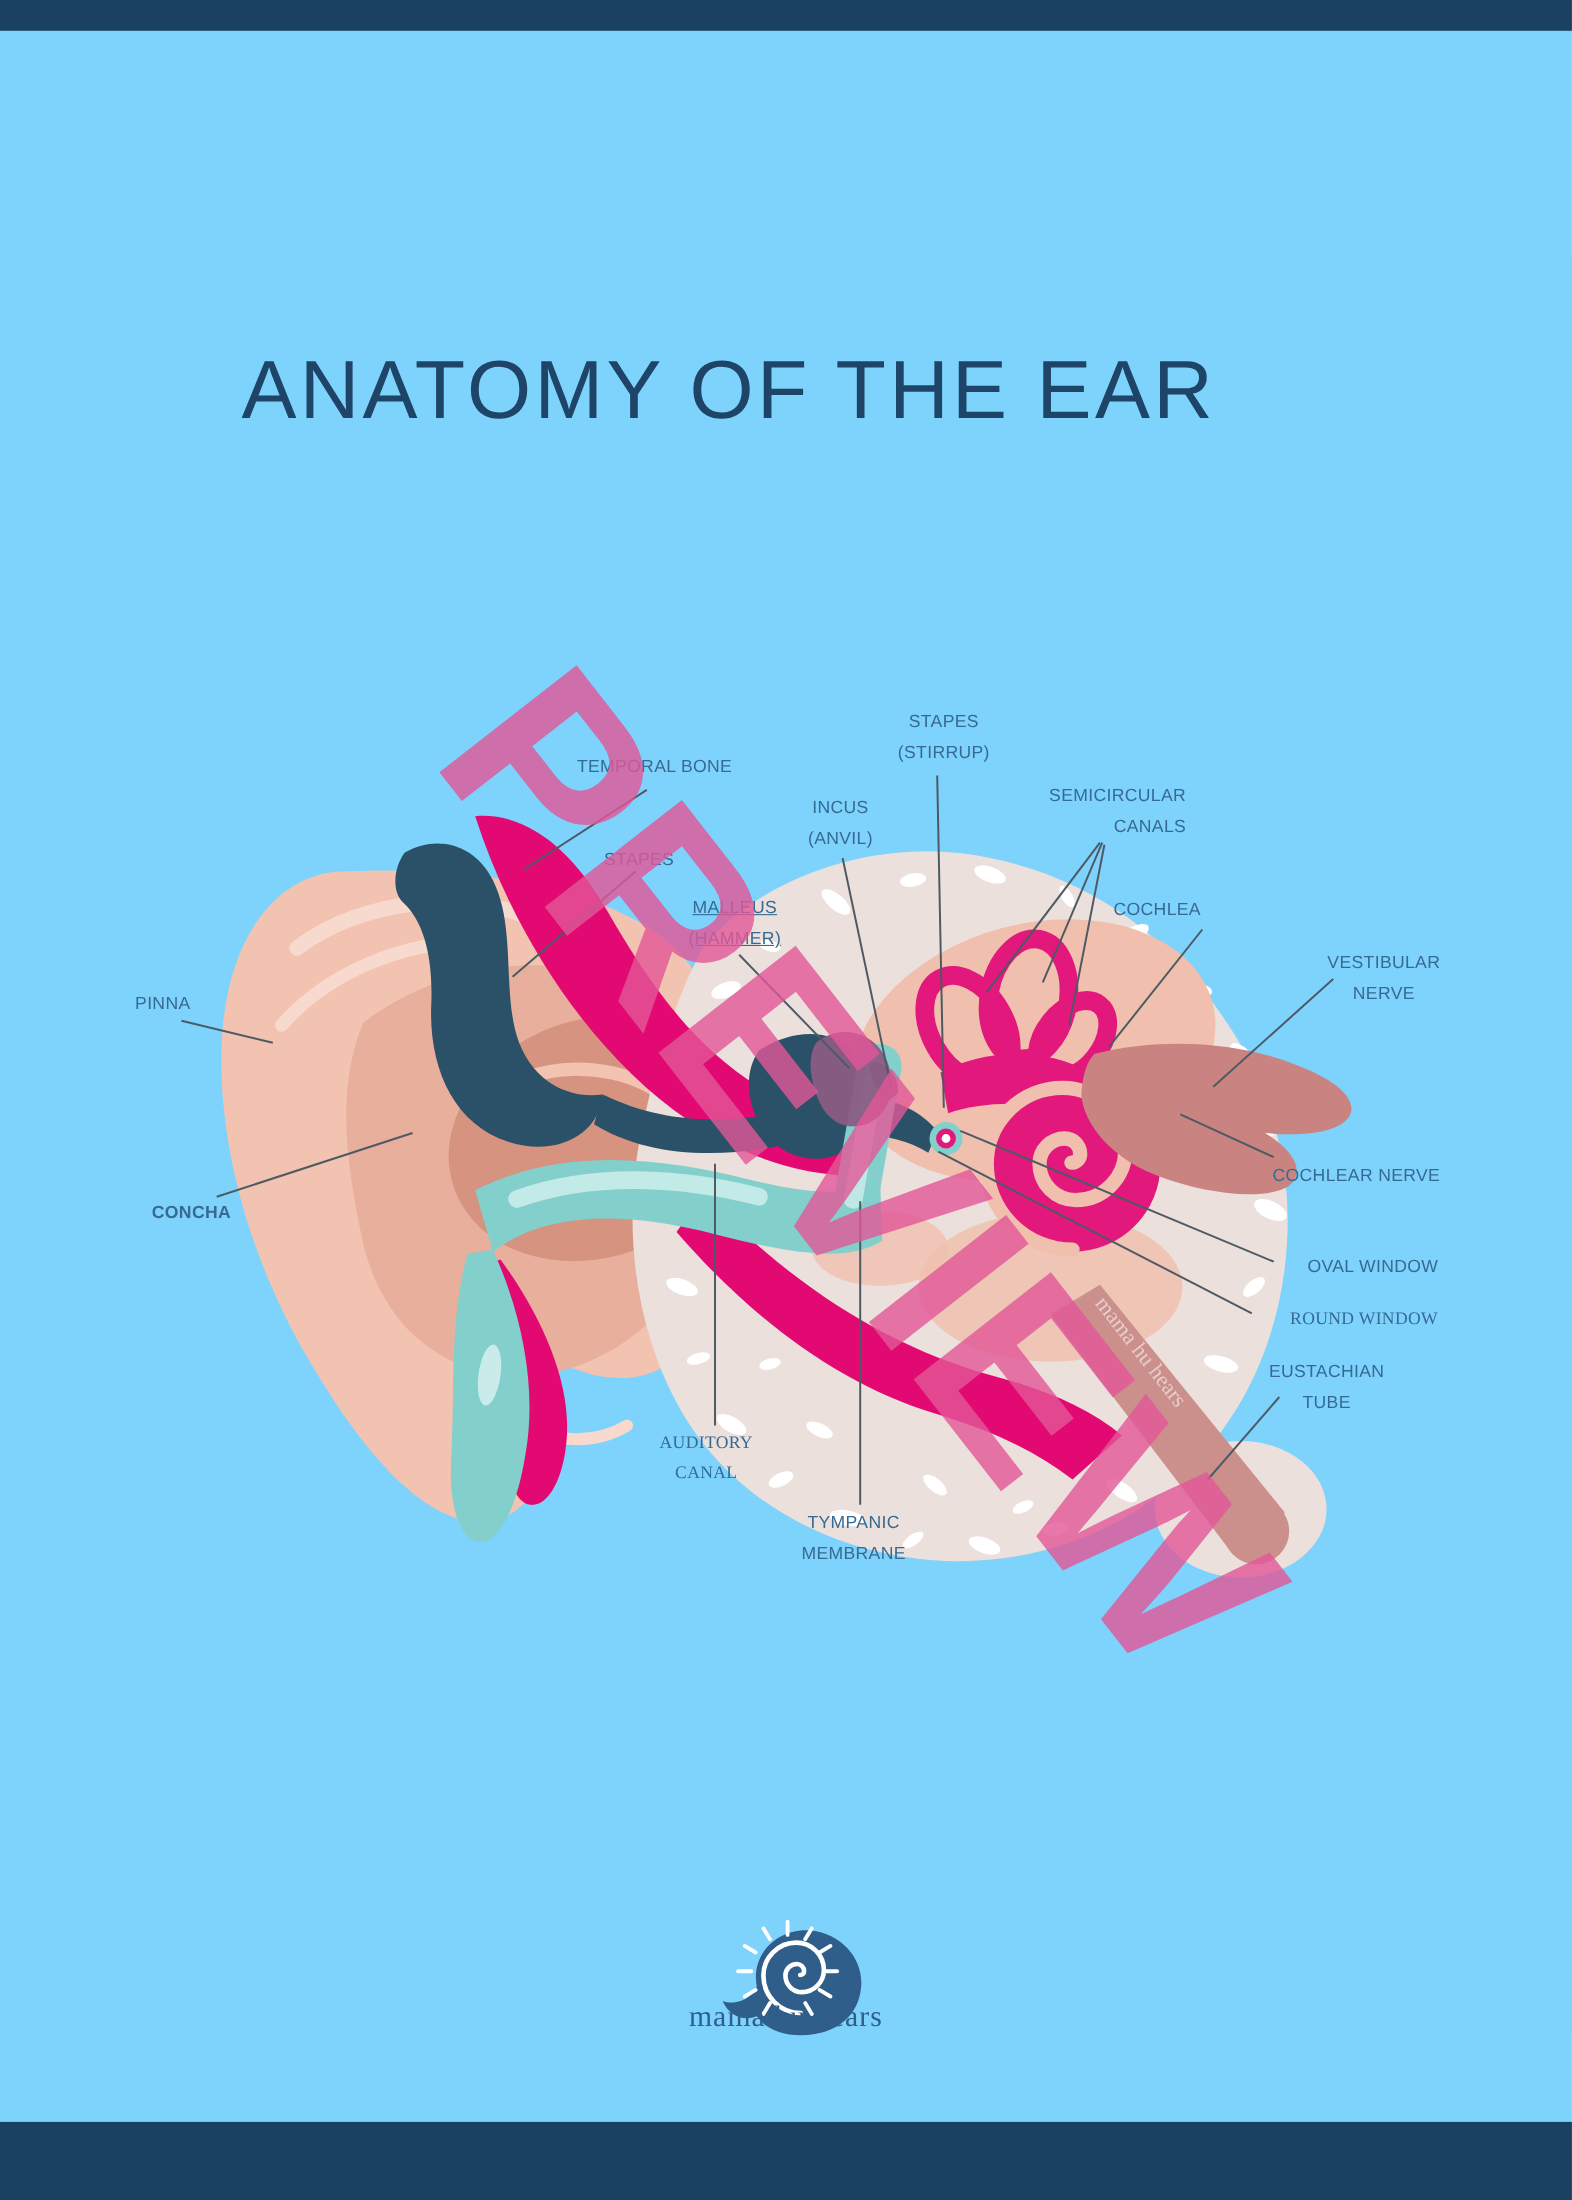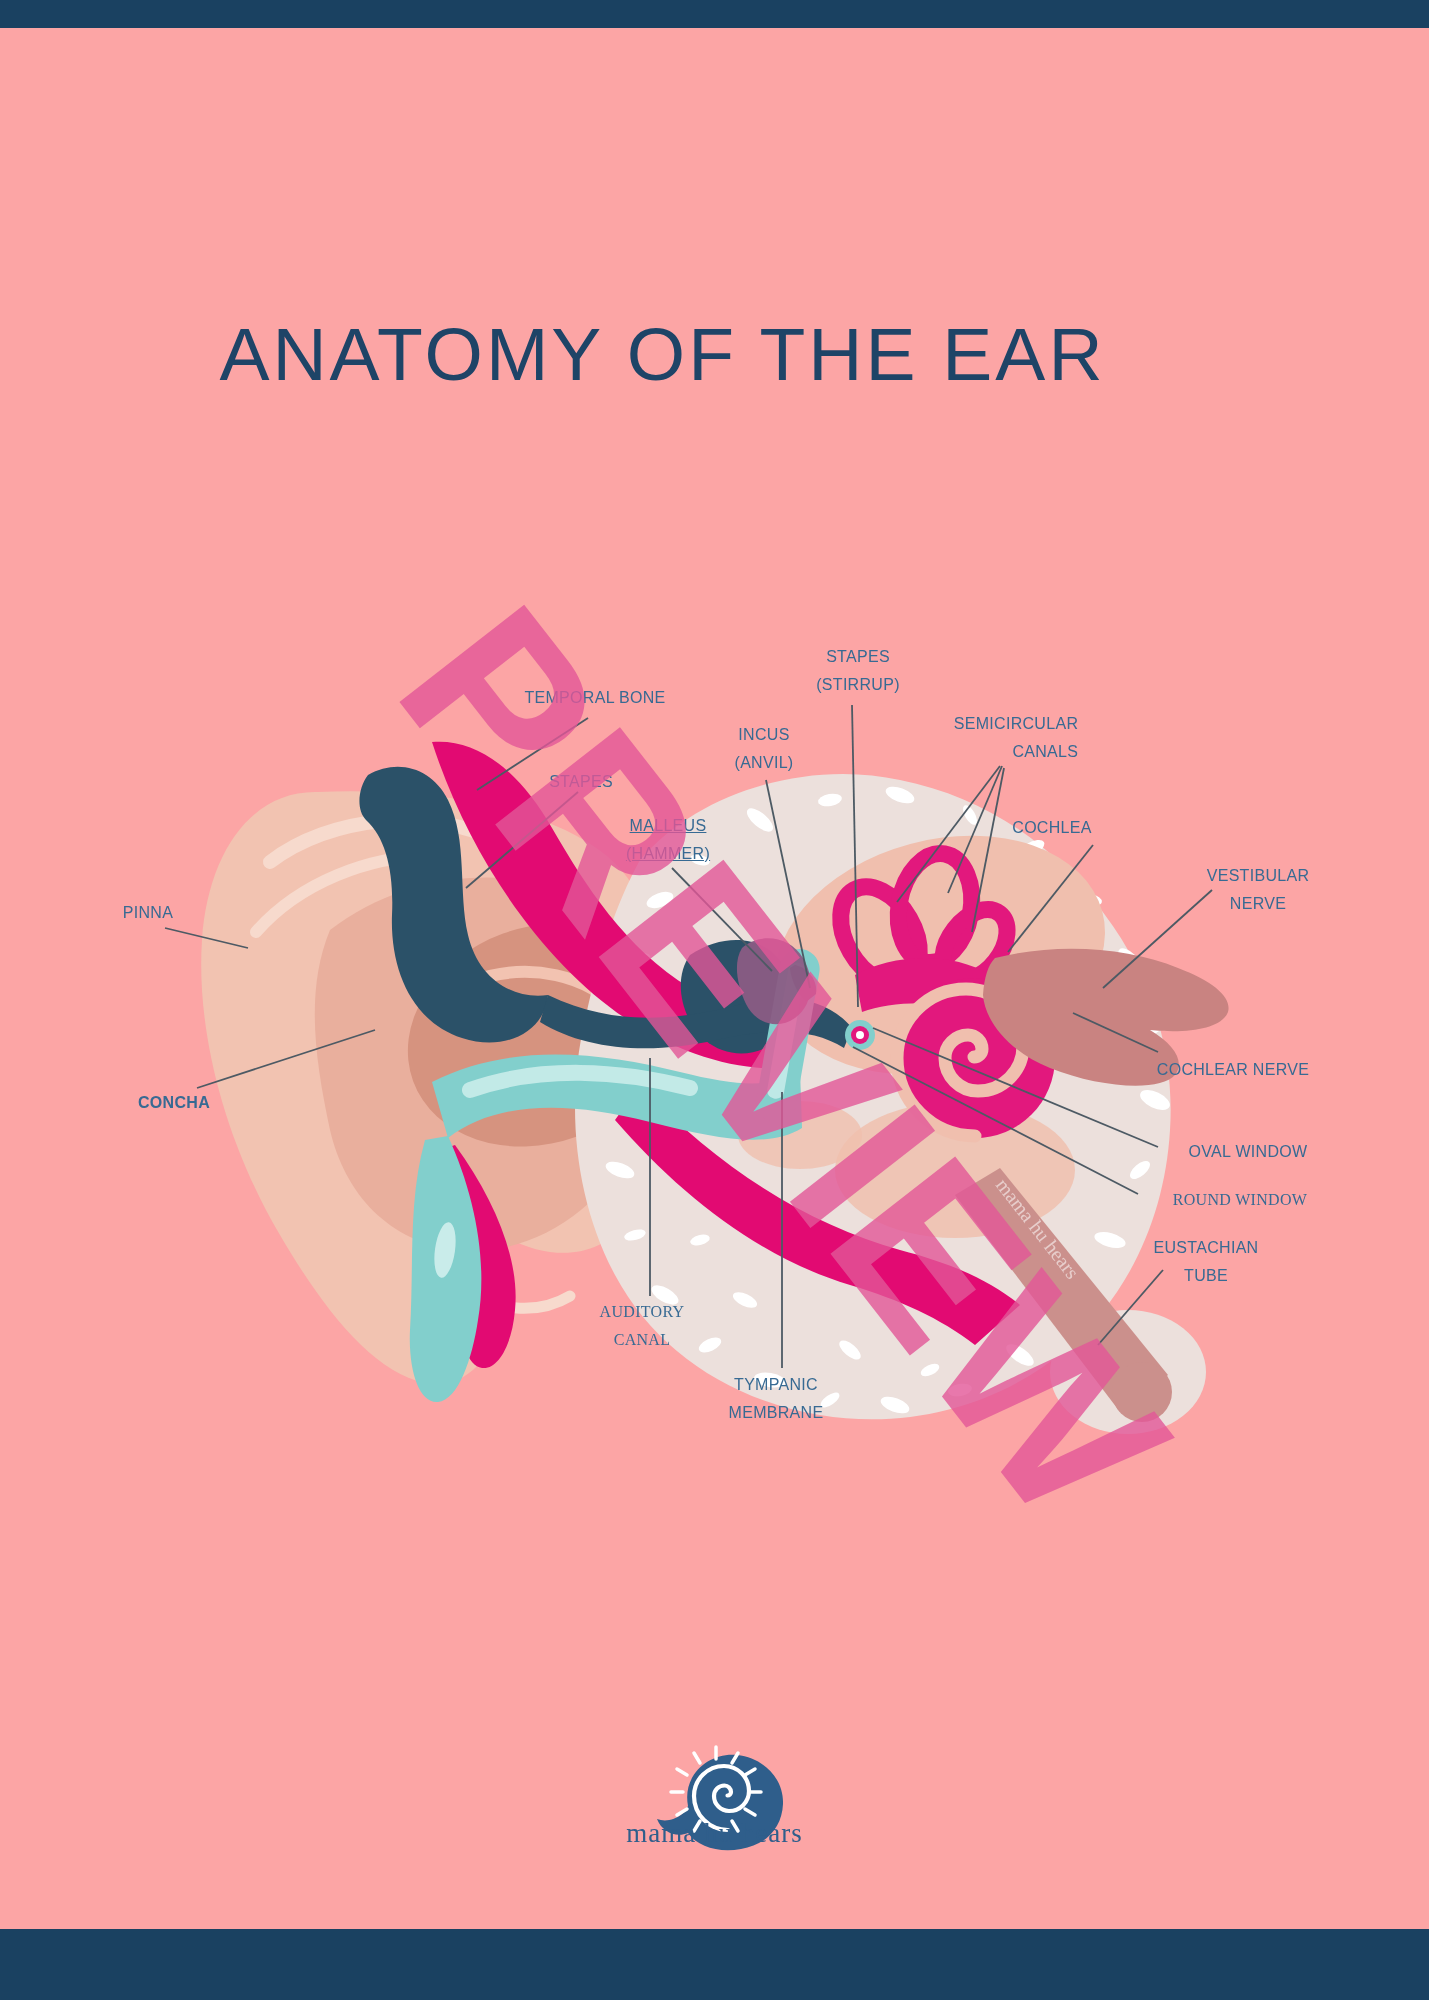--- a/index.html
+++ b/index.html
@@ -1,16 +1,16 @@
 <!DOCTYPE html>
 <html style="--navy_bar: #1a4161; --title: #1e4467; --label: #376a93; --leader: #4d5a64; --watermark_pink: #e25697; --magenta: #e20a72; --inner_pink: #e2187d; --salmon: #f2c3b1; --salmon_mid: #e9af9d; --salmon_deep: #d6937f; --salmon_light: #f7dacd; --bone: #ece0dc; --bone_salmon: #f0bfae; --teal: #82cfcc; --teal_light: #c9ecea; --navy_shape: #2b5168; --ossicle_purple: #8a5c84; --nerve: #c98381; --tube_rose: #cb908c; --logo_blue: #2f5e8b;"><head>
 <meta charset="utf-8">
 <style>
   html,body{margin:0;padding:0;background:#ffffff;}
-  .page{position:relative;width:1429px;height:2000px;overflow:hidden;background:#fca5a5;
+  .page{position:relative;width:1429px;height:2000px;overflow:hidden;background:#7dd3fc;
         font-family:"Liberation Sans",sans-serif;}
   .bar{position:absolute;left:0;width:100%;background:var(--navy_bar);}
   .bar.top{top:0;height:28px;}
   .bar.bottom{bottom:0;height:71px;}
   .page-title{position:absolute;left:0;right:0;top:314px;transform:translateX(-52px);
       text-align:center;font-size:75px;line-height:80px;letter-spacing:3px;
       color:var(--title);font-weight:400;}
   #art,#leaders,#wm{position:absolute;left:0;top:0;width:1429px;height:2000px;pointer-events:none;}
   #art{z-index:1;} #leaders{z-index:2;} #labels{z-index:3;} #wm{z-index:4;}
   #labels{position:absolute;left:0;top:0;width:1429px;height:2000px;pointer-events:none;}

